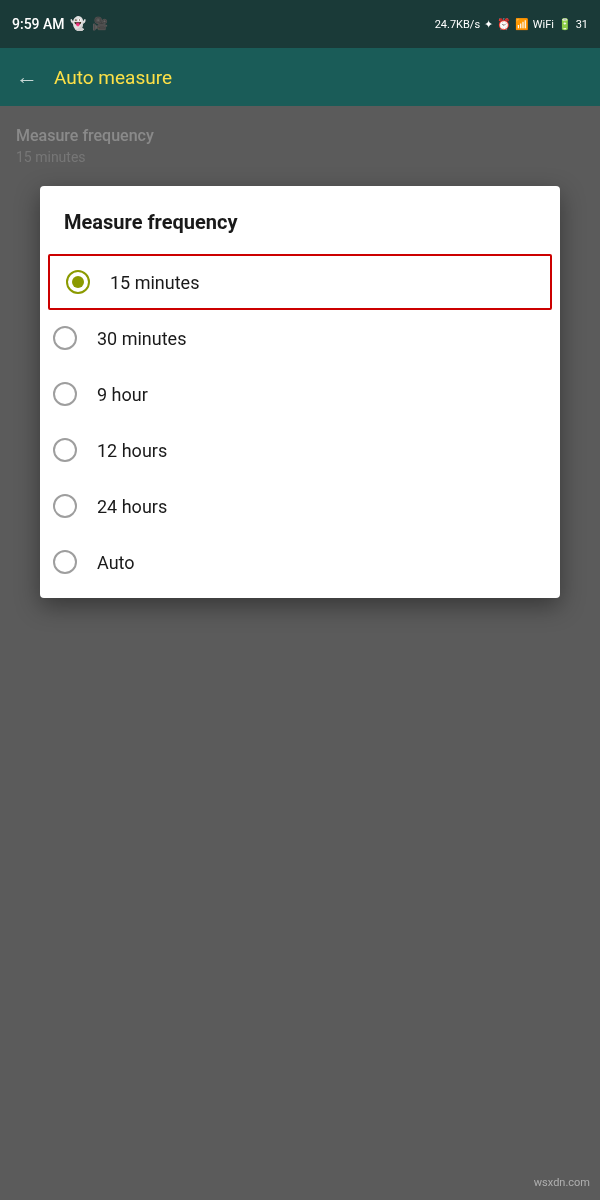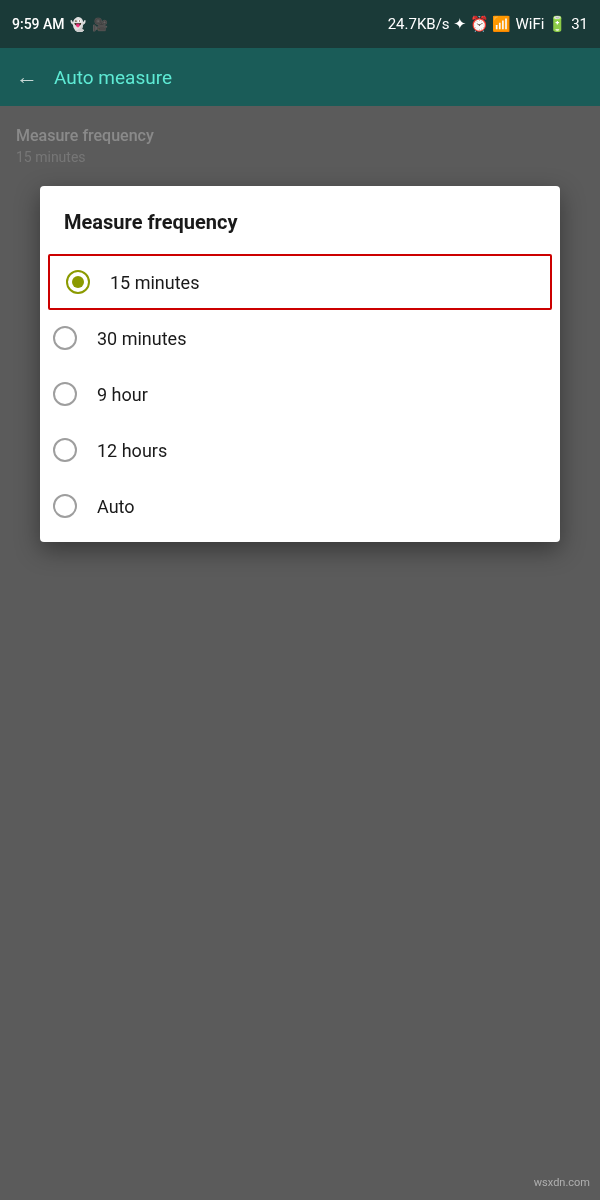--- a/index.html
+++ b/index.html
@@ -22,59 +22,59 @@
       display: flex;
       align-items: center;
       justify-content: space-between;
       padding: 0 12px;
       color: white;
       font-size: 13px;
     }
 
     .status-left {
       display: flex;
-      align-items: flex-end;
+      align-items: flex-start;
       gap: 6px;
     }
 
     .status-time {
       font-weight: 500;
       font-size: 14px;
     }
 
     .status-icon {
       font-size: 13px;
     }
 
     .status-right {
       display: flex;
       align-items: center;
       gap: 4px;
-      font-size: 15px;
+      font-size: 11px;
     }
 
     
     .app-bar {
       width: 100%;
       height: 58px;
       background-color: #1a5c58;
       display: flex;
       align-items: center;
       padding: 0 16px;
       gap: 16px;
     }
 
     .back-arrow {
       color: #c8d8d6;
       font-size: 22px;
       cursor: pointer;
     }
 
     .app-bar-title {
-      color: #5eead4;
+      color: #fde047;
       font-size: 19px;
       font-weight: 400;
     }
 
     
     .bg-content {
       width: 100%;
       padding: 20px 16px;
       background-color: #6b6b6b;
     }
@@ -223,19 +223,23 @@
         <div class="radio-option">
           <div class="radio-circle"></div>
           <span class="radio-label">9 hour</span>
         </div>
         <div class="radio-option">
           <div class="radio-circle"></div>
           <span class="radio-label">12 hours</span>
         </div>
         <div class="radio-option">
           <div class="radio-circle"></div>
+          <span class="radio-label">24 hours</span>
+        </div>
+        <div class="radio-option">
+          <div class="radio-circle"></div>
           <span class="radio-label">Auto</span>
         </div>
       </div>
   </div>
 </div>
 
 <div class="watermark">wsxdn.com</div>
 
 </body></html>

